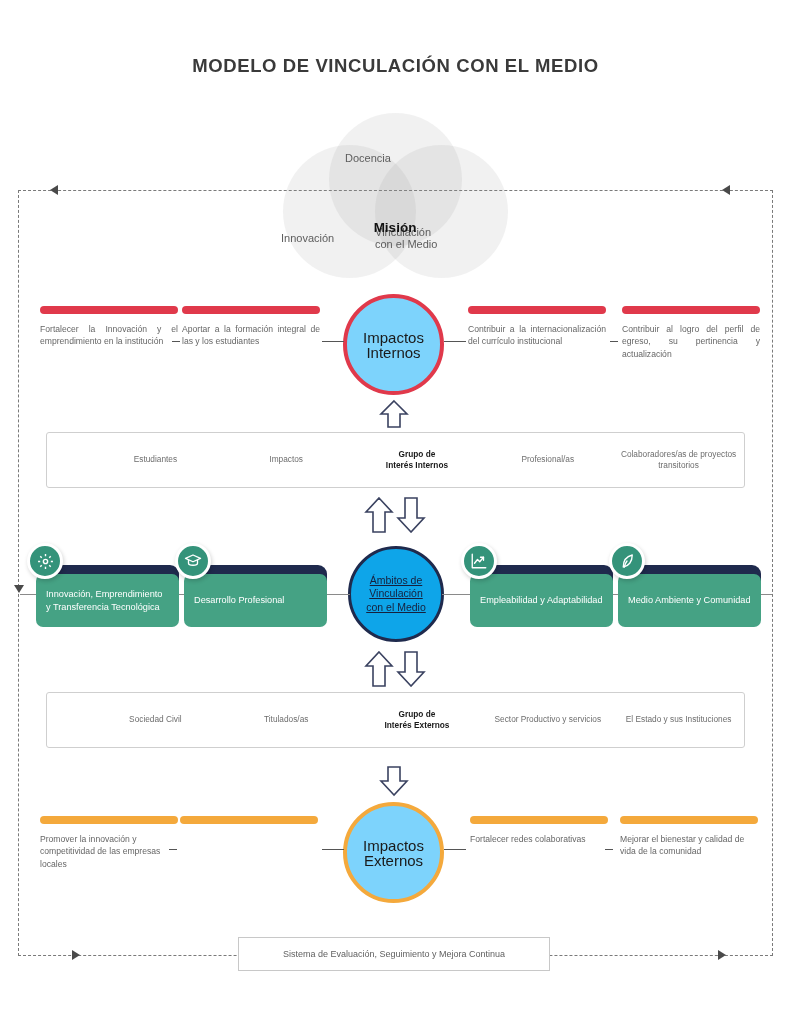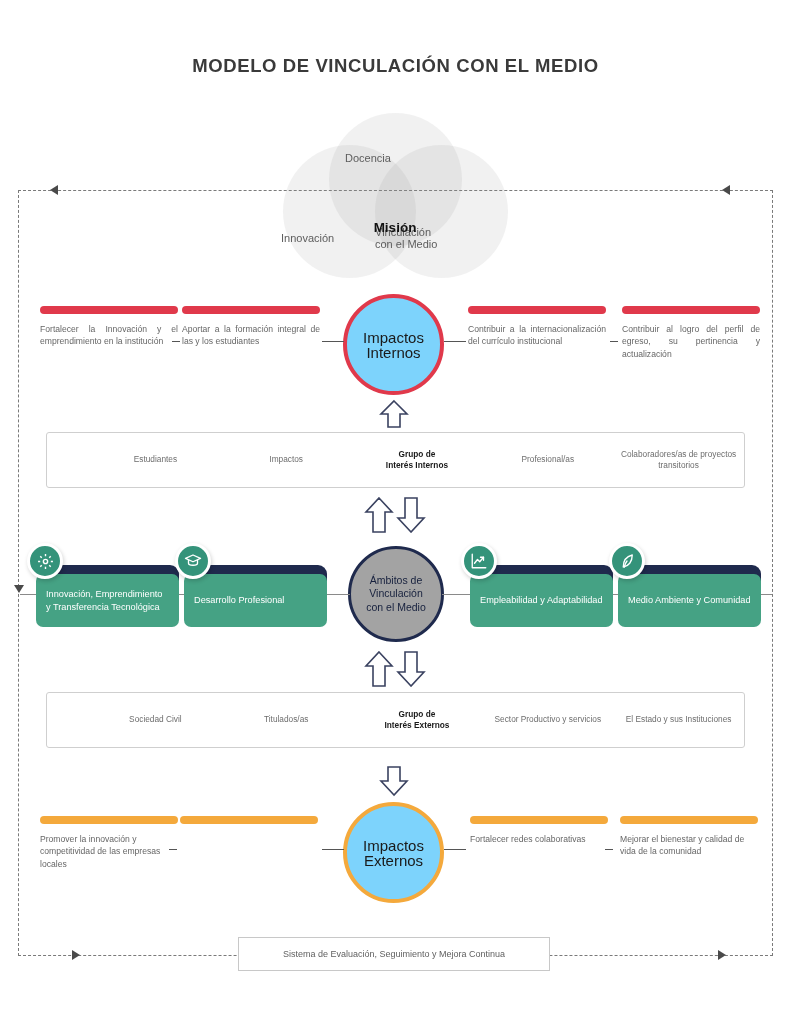--- a/index.html
+++ b/index.html
@@ -54,23 +54,23 @@
   .impact-circle {
     position: absolute; border-radius: 50%;
     display: flex; align-items: center; justify-content: center;
     text-align: center; font-size: 15px; line-height: 15px;
     color: #1a1a1a; background: #7dd3fc;
   }
   .ic-internos { left: 343px; top: 294px; width: 101px; height: 101px; border: 4px solid #e0394b; }
   .ic-externos { left: 343px; top: 802px; width: 101px; height: 101px; border: 4px solid #f4a93c; }
   .ic-ambitos {
     position: absolute; left: 348px; top: 546px; width: 96px; height: 96px;
-    border-radius: 50%; border: 3px solid #1f2a4d; background: #a3a3a3;
+    border-radius: 50%; border: 3px solid #1f2a4d; background: #0ea5e9;
     display: flex; align-items: center; justify-content: center;
-    text-align: center; font-size: 10.5px; line-height: 13.5px; color: #16203d;
+    text-align: center; font-size: 10.5px; line-height: 13.5px; color: #16203d; text-decoration: underline;
   }
 
   
   .impact-item { position: absolute; width: 138px; }
   .pill { height: 8px; border-radius: 5px; margin-bottom: 9px; }
   .pill-red    { background: #e0394b; }
   .pill-orange { background: #f4a93c; }
   .impact-text { font-size: 8.6px; line-height: 12.4px; color: #666; }
   .just { text-align: justify; }
 

